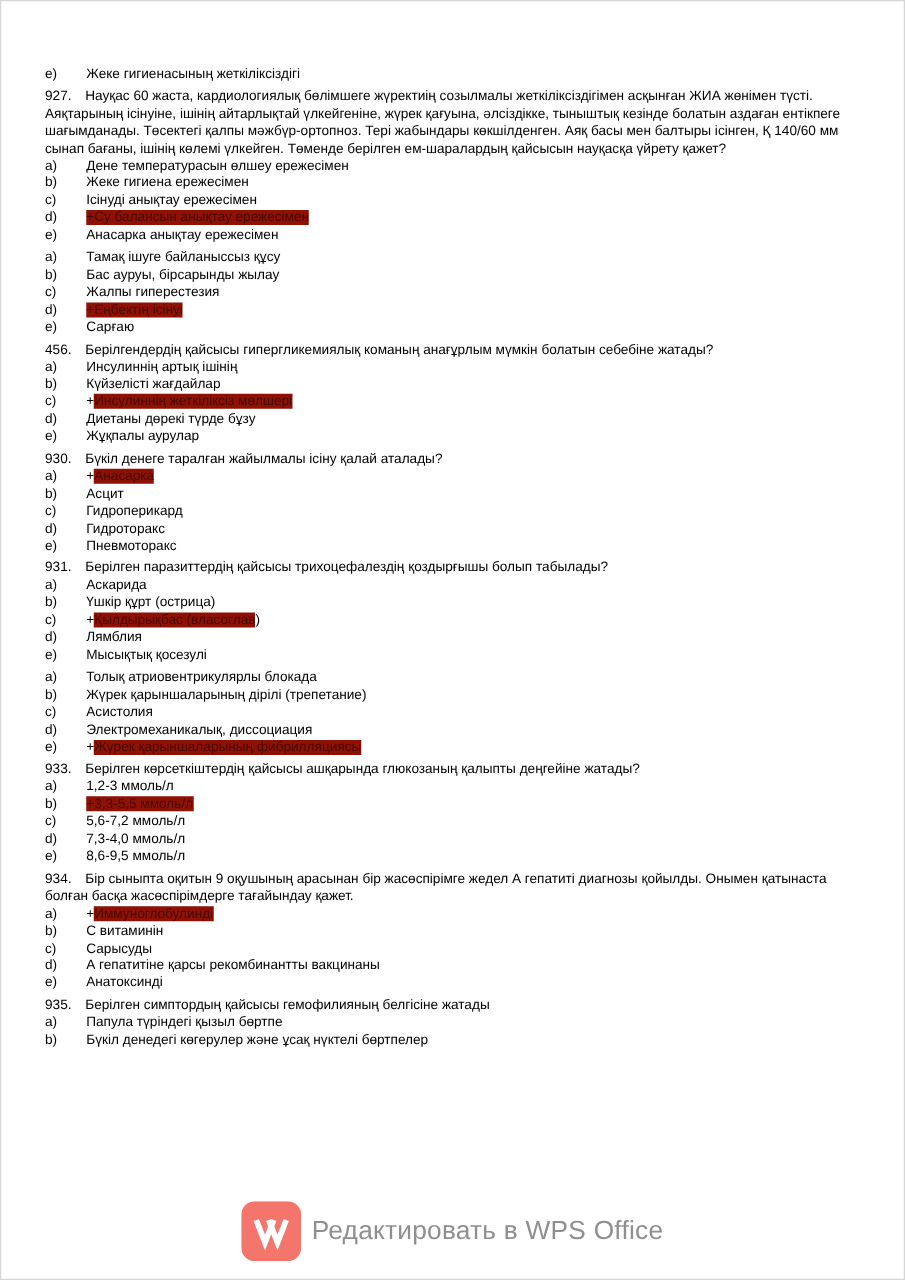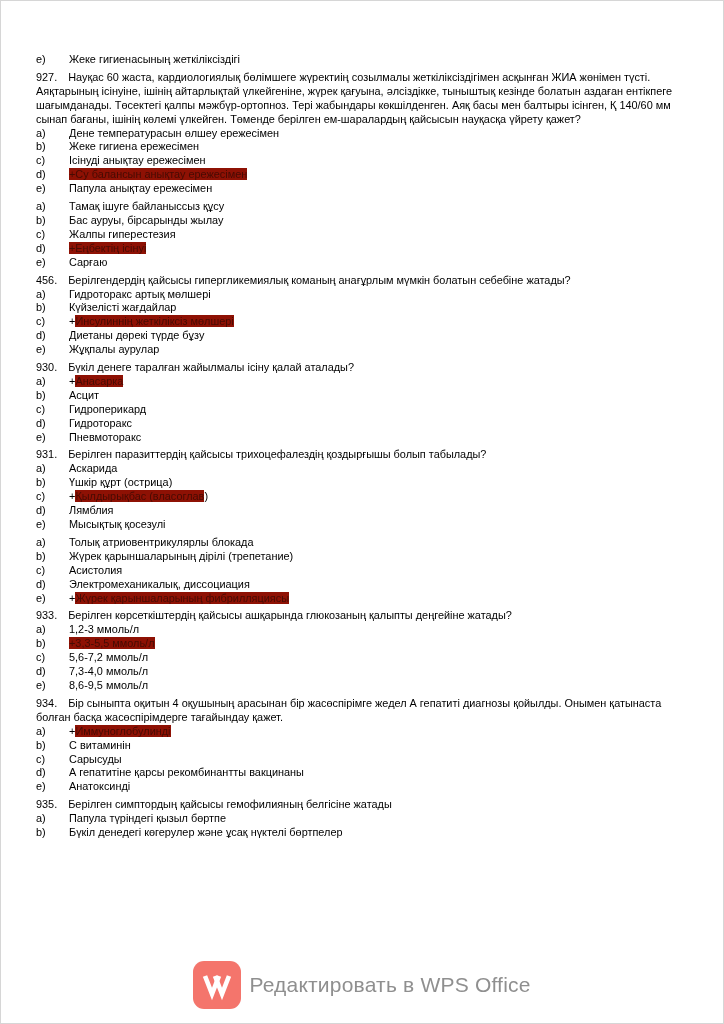--- a/index.html
+++ b/index.html
@@ -82,21 +82,21 @@
     <span class="opt-text">Ісінуді анықтау ережесімен</span>
   </div>
 
   <div class="option-row">
     <span class="opt-letter">d)</span>
     <span class="opt-text"><span></span><span class="hl">+Су балансын анықтау ережесімен</span><span></span></span>
   </div>
 
   <div class="option-row">
     <span class="opt-letter">e)</span>
-    <span class="opt-text">Папула анықтау ережесімен</span>
+    <span class="opt-text">Анасарка анықтау ережесімен</span>
   </div>
 </div>
   </section>
 
   <section class="question-block">
     <div>
   <div class="option-row">
     <span class="opt-letter">a)</span>
     <span class="opt-text">Тамақ ішуге байланыссыз құсу</span>
   </div>
@@ -121,21 +121,21 @@
     <span class="opt-text">Сарғаю</span>
   </div>
 </div>
   </section>
 
   <section class="question-block">
     <p class="q-text"><span class="qnum">456.</span><span>Берілгендердің қайсысы гипергликемиялық команың анағұрлым мүмкін болатын себебіне жатады?</span></p>
     <div>
   <div class="option-row">
     <span class="opt-letter">a)</span>
-    <span class="opt-text">Гидроторакс артық мөлшері</span>
+    <span class="opt-text">Инсулиннің артық ішінің</span>
   </div>
 
   <div class="option-row">
     <span class="opt-letter">b)</span>
     <span class="opt-text">Күйзелісті жағдайлар</span>
   </div>
 
   <div class="option-row">
     <span class="opt-letter">c)</span>
     <span class="opt-text"><span>+</span><span class="hl">Инсулиннің жеткіліксіз мөлшері</span><span></span></span>
@@ -266,21 +266,21 @@
   </div>
 
   <div class="option-row">
     <span class="opt-letter">e)</span>
     <span class="opt-text">8,6-9,5 ммоль/л</span>
   </div>
 </div>
   </section>
 
   <section class="question-block">
-    <p class="q-text"><span class="qnum">934.</span><span>Бір сыныпта оқитын 4 оқушының арасынан бір жасөспірімге жедел А гепатиті диагнозы қойылды. Онымен қатынаста болған басқа жасөспірімдерге тағайындау қажет.</span></p>
+    <p class="q-text"><span class="qnum">934.</span><span>Бір сыныпта оқитын 9 оқушының арасынан бір жасөспірімге жедел А гепатиті диагнозы қойылды. Онымен қатынаста болған басқа жасөспірімдерге тағайындау қажет.</span></p>
     <div>
   <div class="option-row">
     <span class="opt-letter">a)</span>
     <span class="opt-text"><span>+</span><span class="hl">Иммуноглобулинді</span><span></span></span>
   </div>
 
   <div class="option-row">
     <span class="opt-letter">b)</span>
     <span class="opt-text">С витаминін</span>
   </div>

